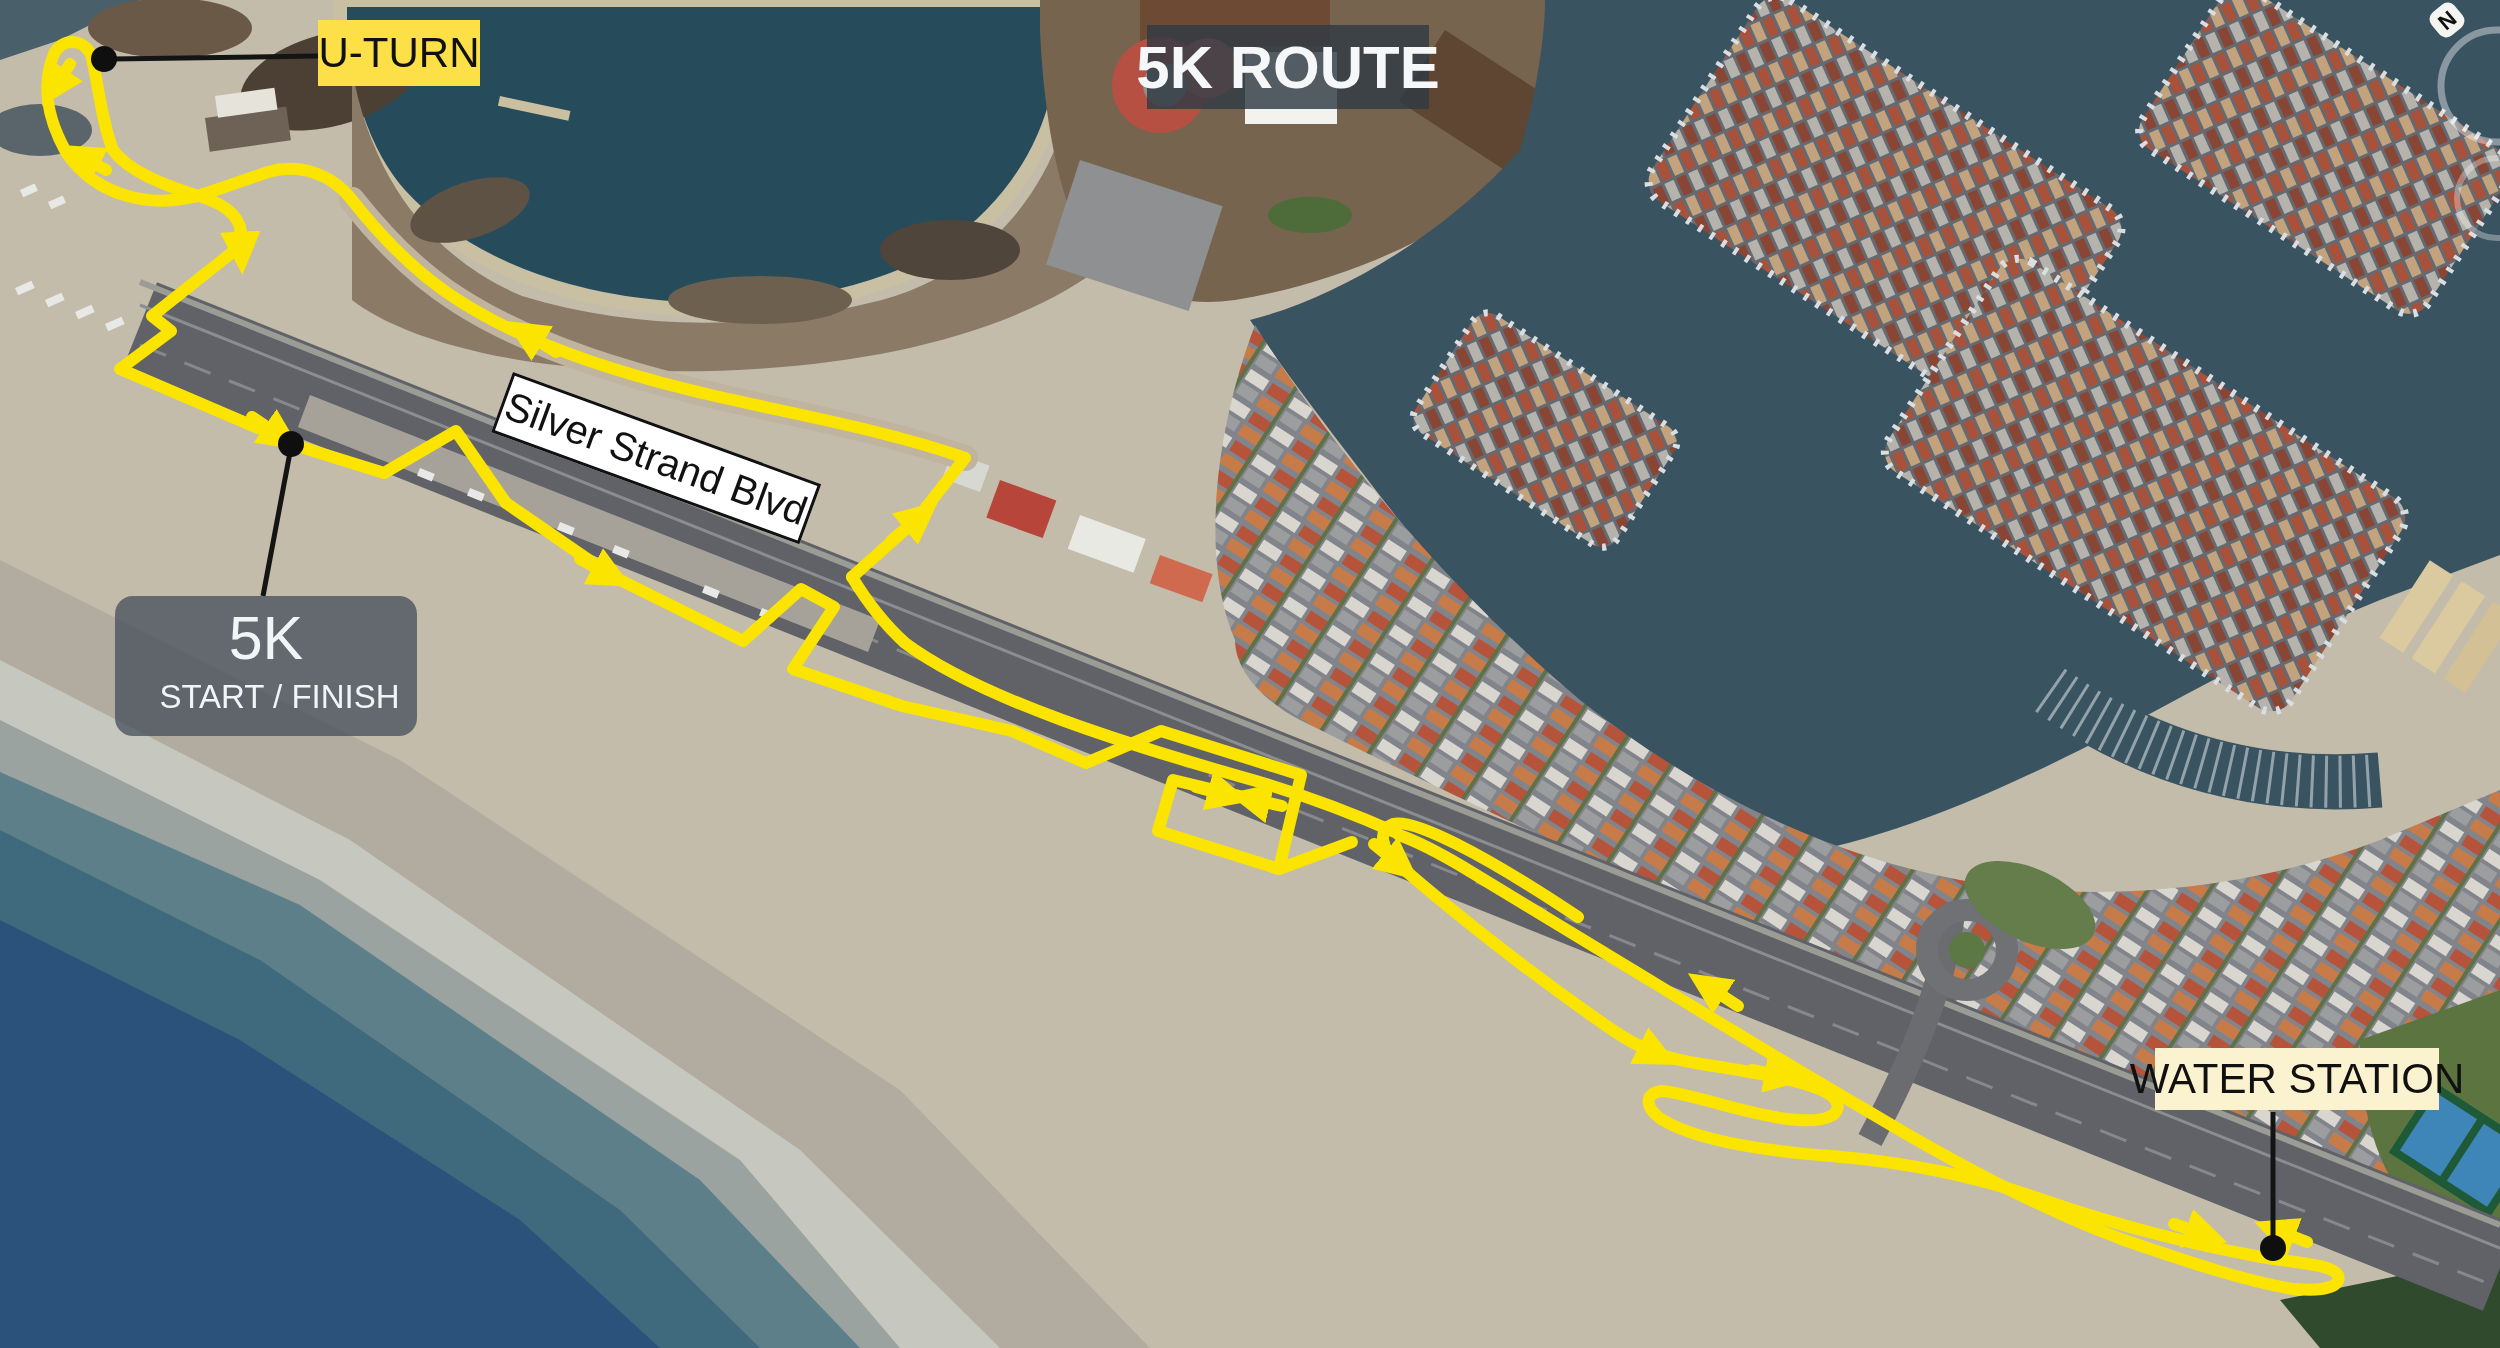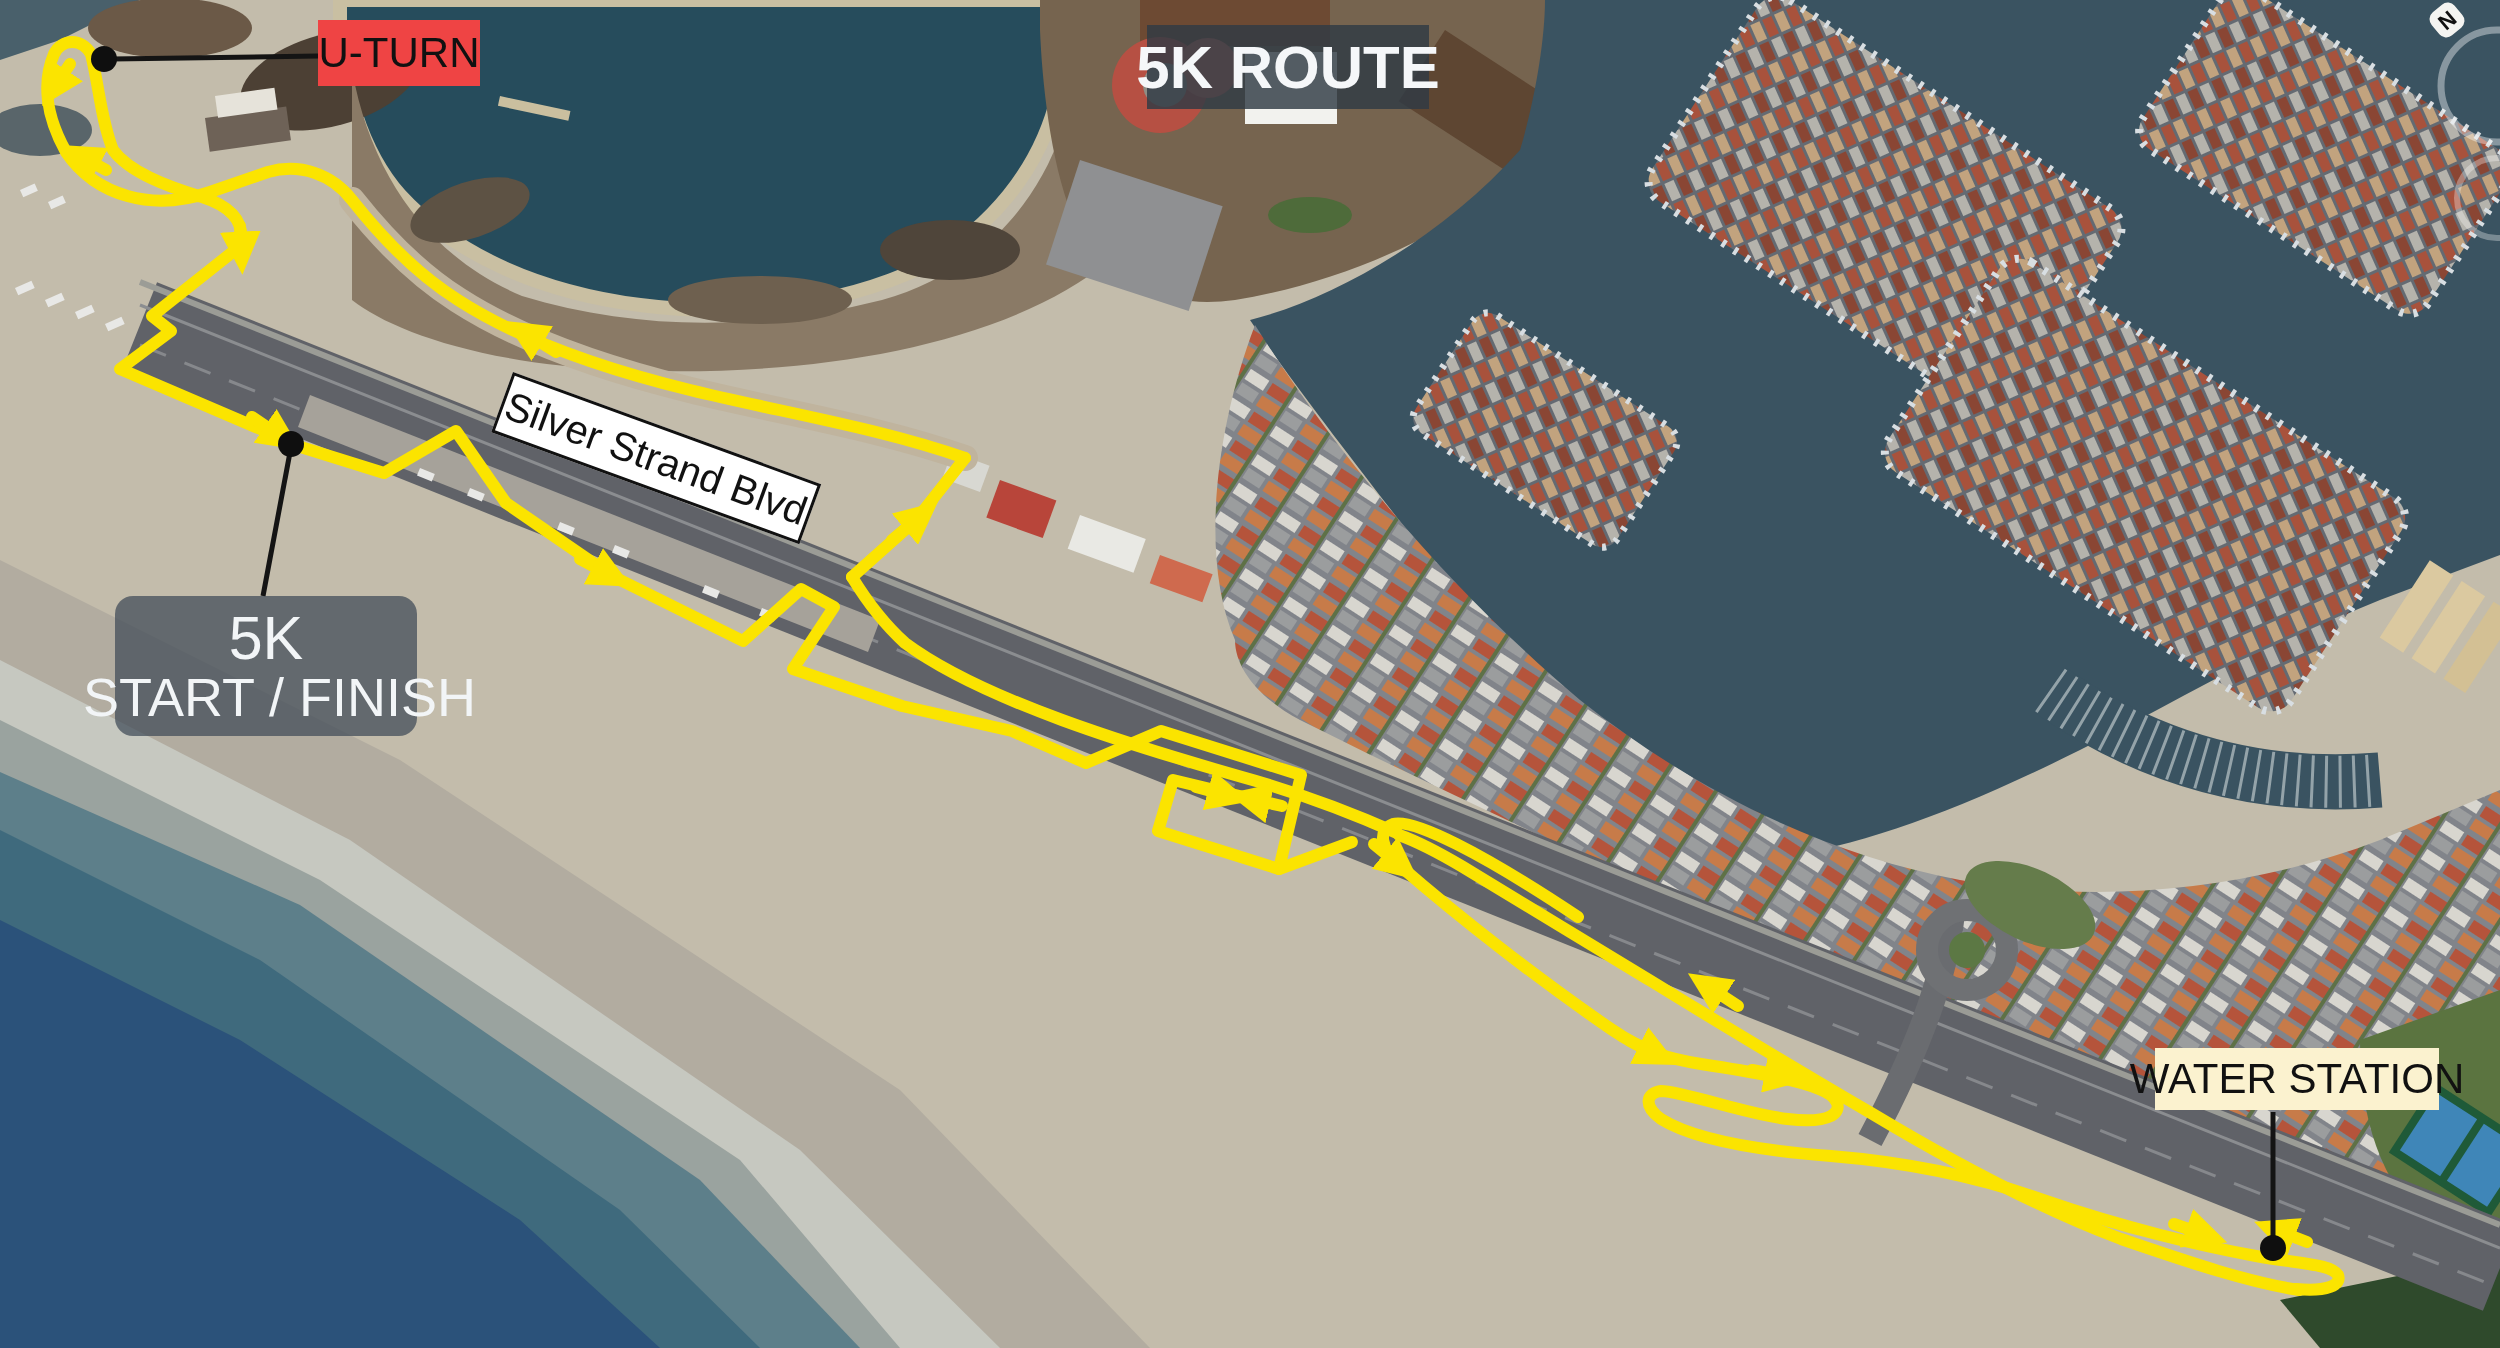--- a/index.html
+++ b/index.html
@@ -1,31 +1,31 @@
 <!DOCTYPE html>
 <html><head>
 <meta charset="utf-8">
 <style>
   html,body{margin:0;padding:0;background:#222;}
   .stage{position:relative;width:2500px;height:1348px;overflow:hidden;
          font-family:"Liberation Sans",sans-serif;}
   .stage svg{position:absolute;left:0;top:0;}
   .map-label{position:absolute;display:flex;align-items:center;justify-content:center;
              color:#111;white-space:nowrap;}
-  .lbl-uturn{left:318px;top:20px;width:162px;height:66px;background:#ef4444;
+  .lbl-uturn{left:318px;top:20px;width:162px;height:66px;background:#fde047;
              font-size:42px;}
   .lbl-route-title{left:1147px;top:25px;width:282px;height:84px;
              background:rgba(47,58,68,0.82);color:#f5f7f9;font-size:60px;font-weight:bold;}
   .lbl-street{left:513px;top:372px;width:322px;height:58px;background:#ffffff;
              border:3px solid #111;font-size:40px;transform:rotate(20deg);
              transform-origin:left top;}
   .lbl-start{left:115px;top:596px;width:302px;height:140px;background:rgba(62,74,86,0.72);
              border-radius:18px;color:#f2f5f7;flex-direction:column;justify-content:center;}
   .lbl-start .l1{font-size:61px;line-height:62px;}
-  .lbl-start .l2{font-size:54px;line-height:56px;margin-left:27px;}
+  .lbl-start .l2{font-size:33px;line-height:56px;margin-left:27px;}
   .lbl-water{left:2155px;top:1048px;width:284px;height:62px;background:#fbf2cf;
              font-size:42px;}
 </style>
 </head>
 <body>
 
 <div class="stage">
 
 <svg width="2500" height="1348" viewBox="0 0 2500 1348">
   <defs>

